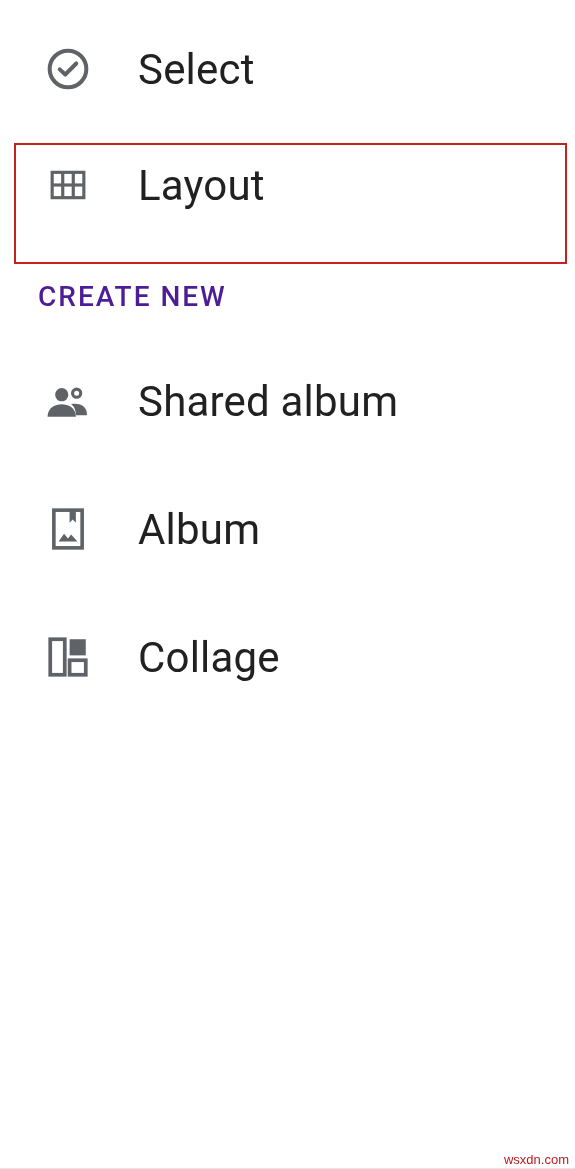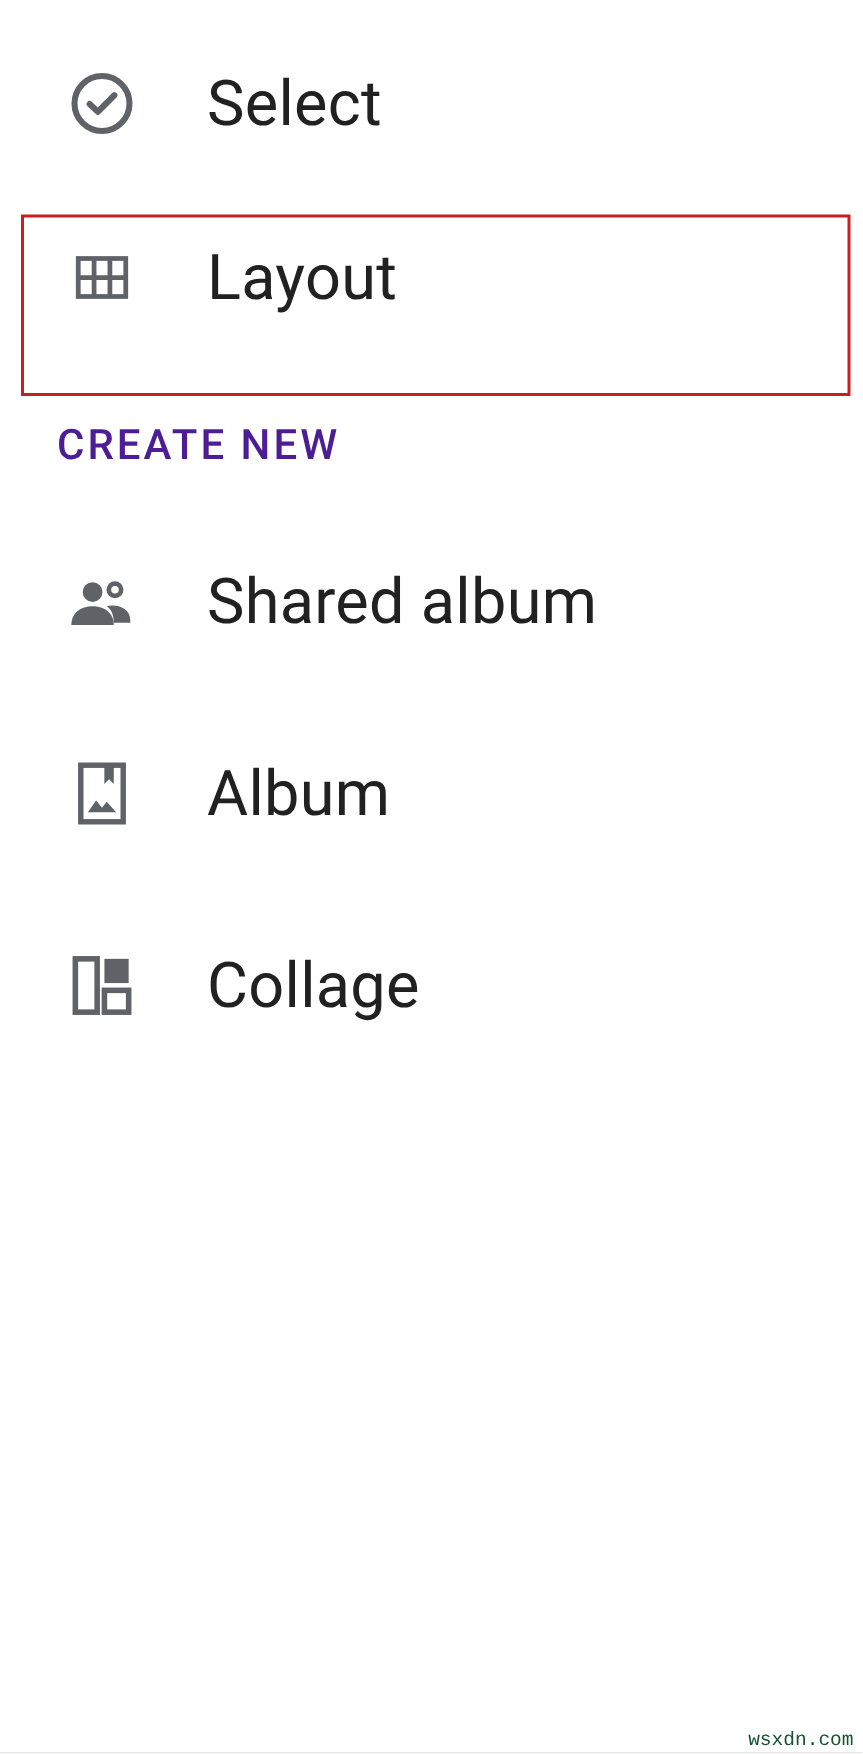--- a/index.html
+++ b/index.html
@@ -55,22 +55,22 @@
       top: 143px;
       width: 553px;
       height: 121px;
       pointer-events: none;
     }
     .watermark {
       position: absolute;
       right: 6px;
       bottom: 2px;
       font-size: 13px;
-      color: #14532d;
-      font-family: Liberation Mono, monospace;
+      color: #b91c1c;
+      font-family: Liberation Sans, sans-serif;
     }
     .bottom-edge {
       position: absolute;
       left: 0;
       right: 0;
       bottom: 0;
       height: 1px;
       background: #e6e6e6;
     }
     svg { display: block; }

